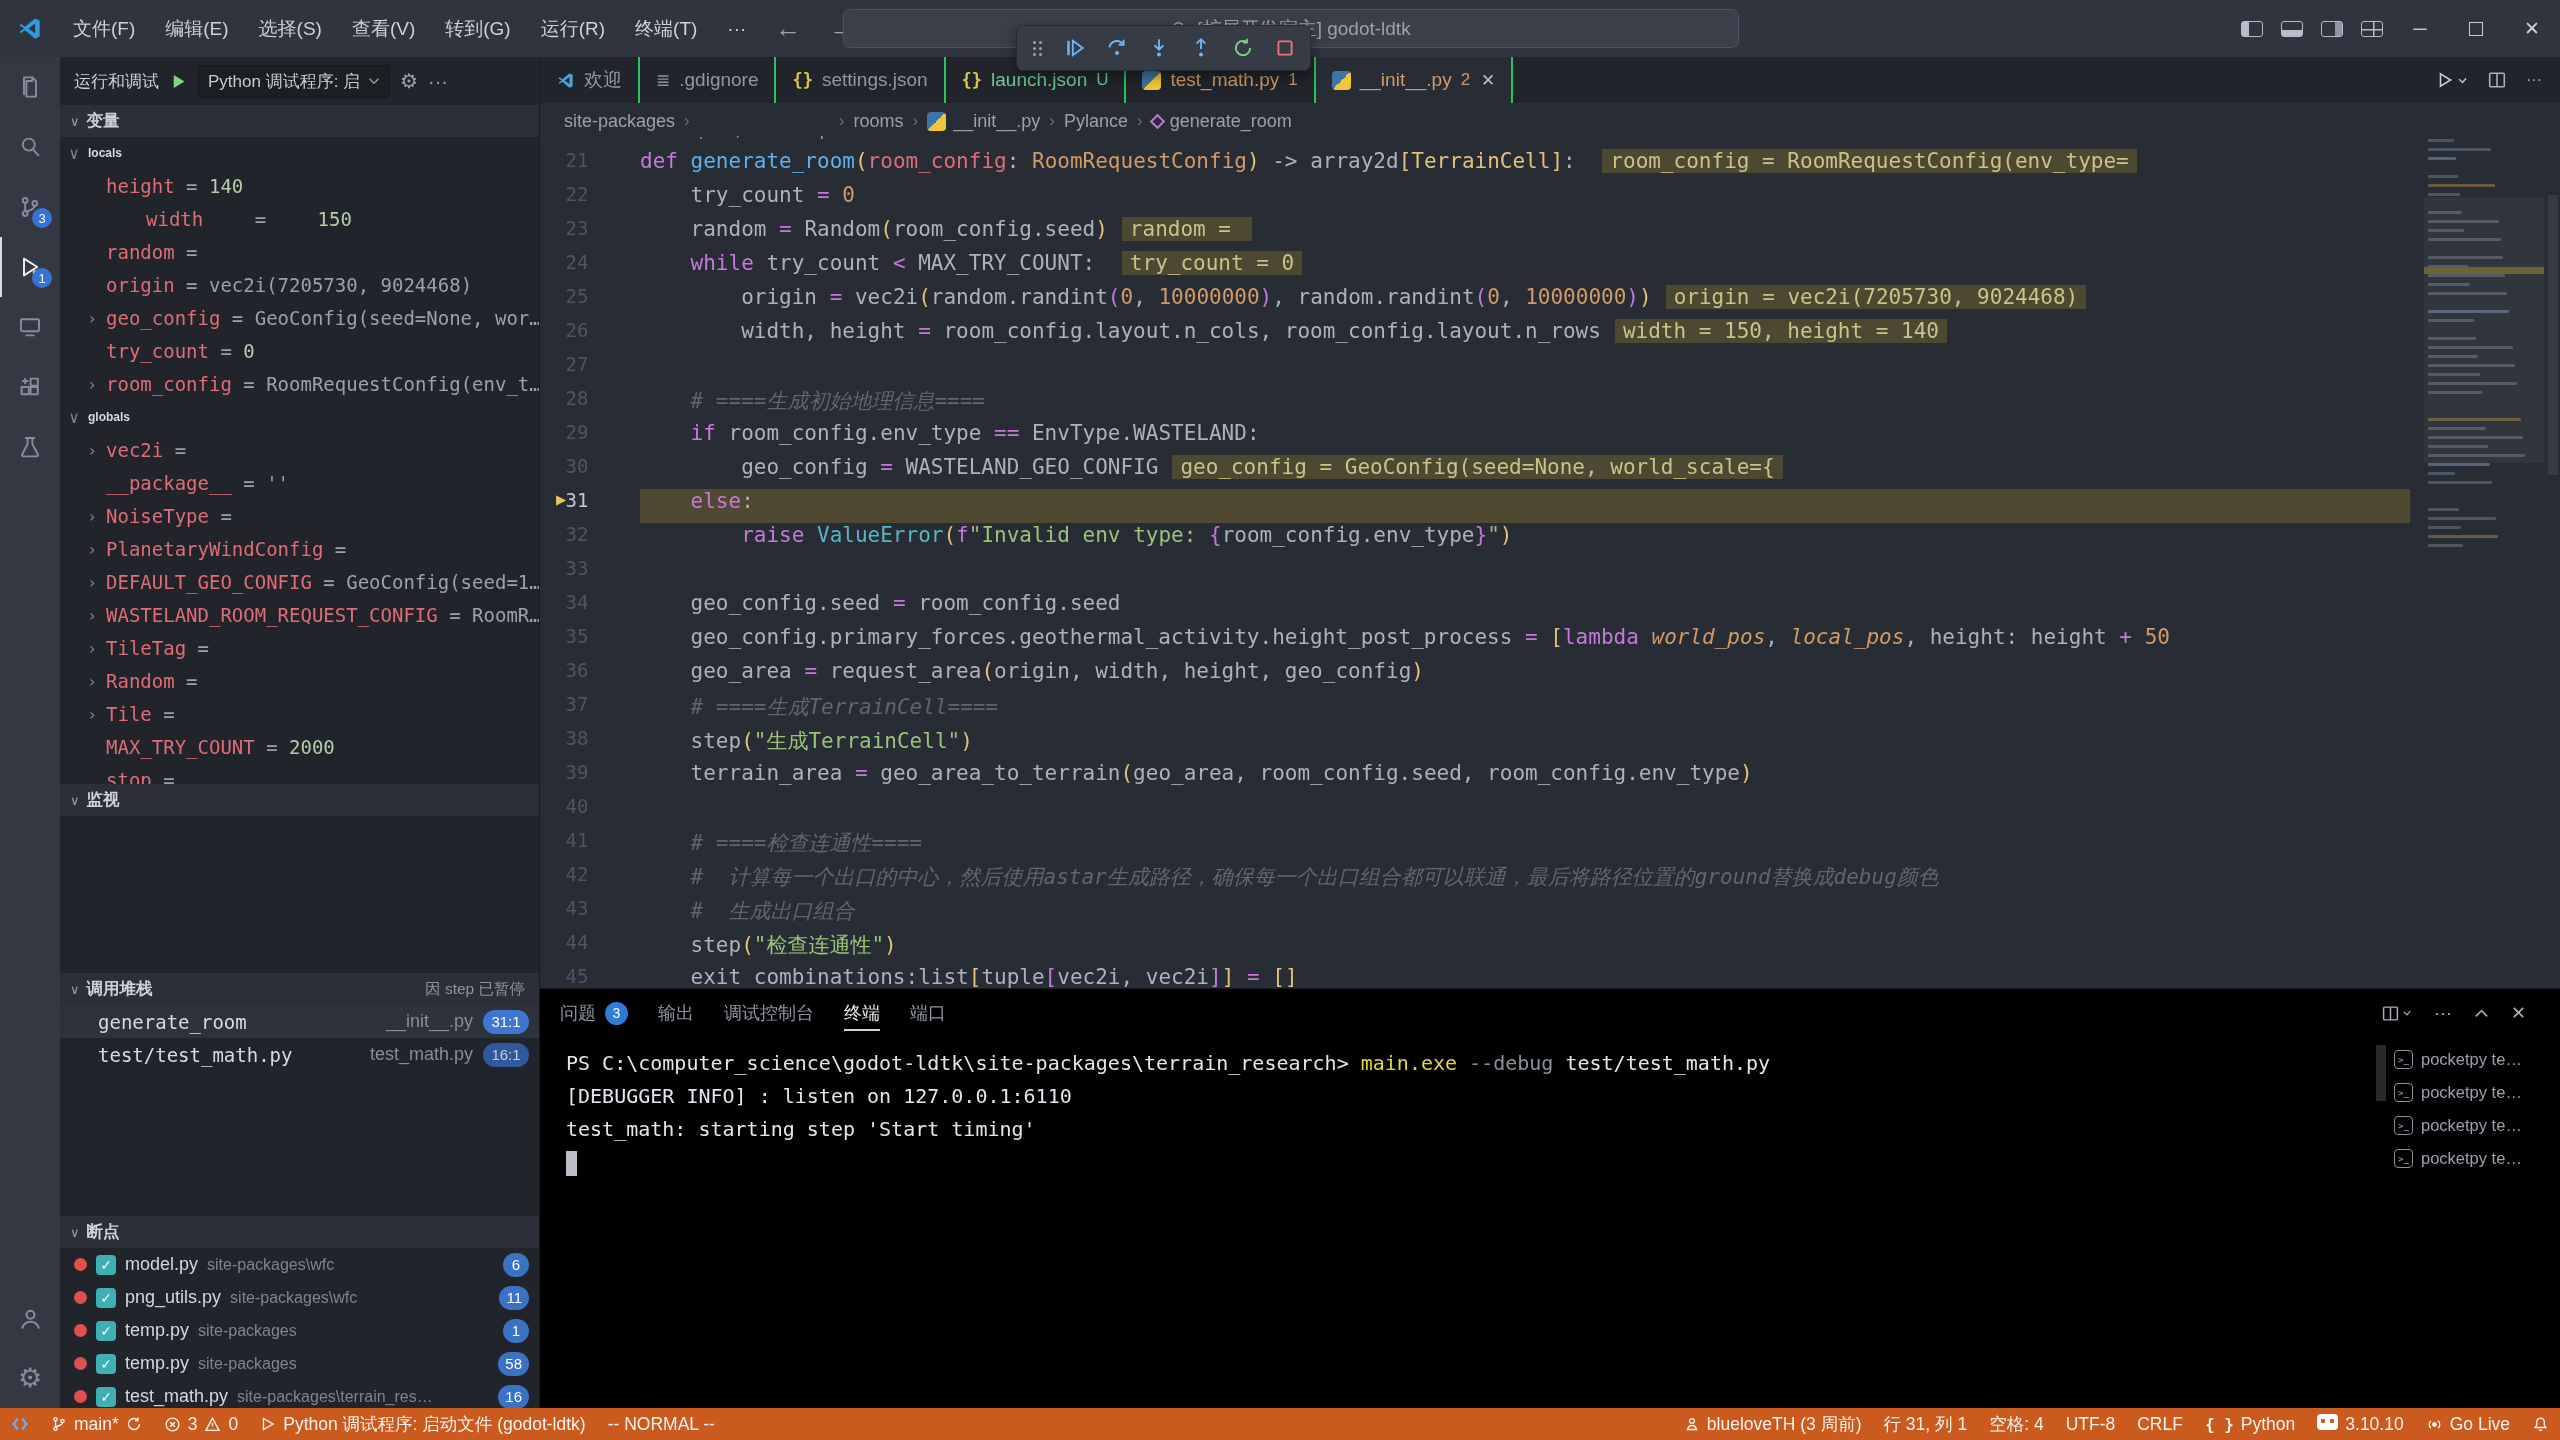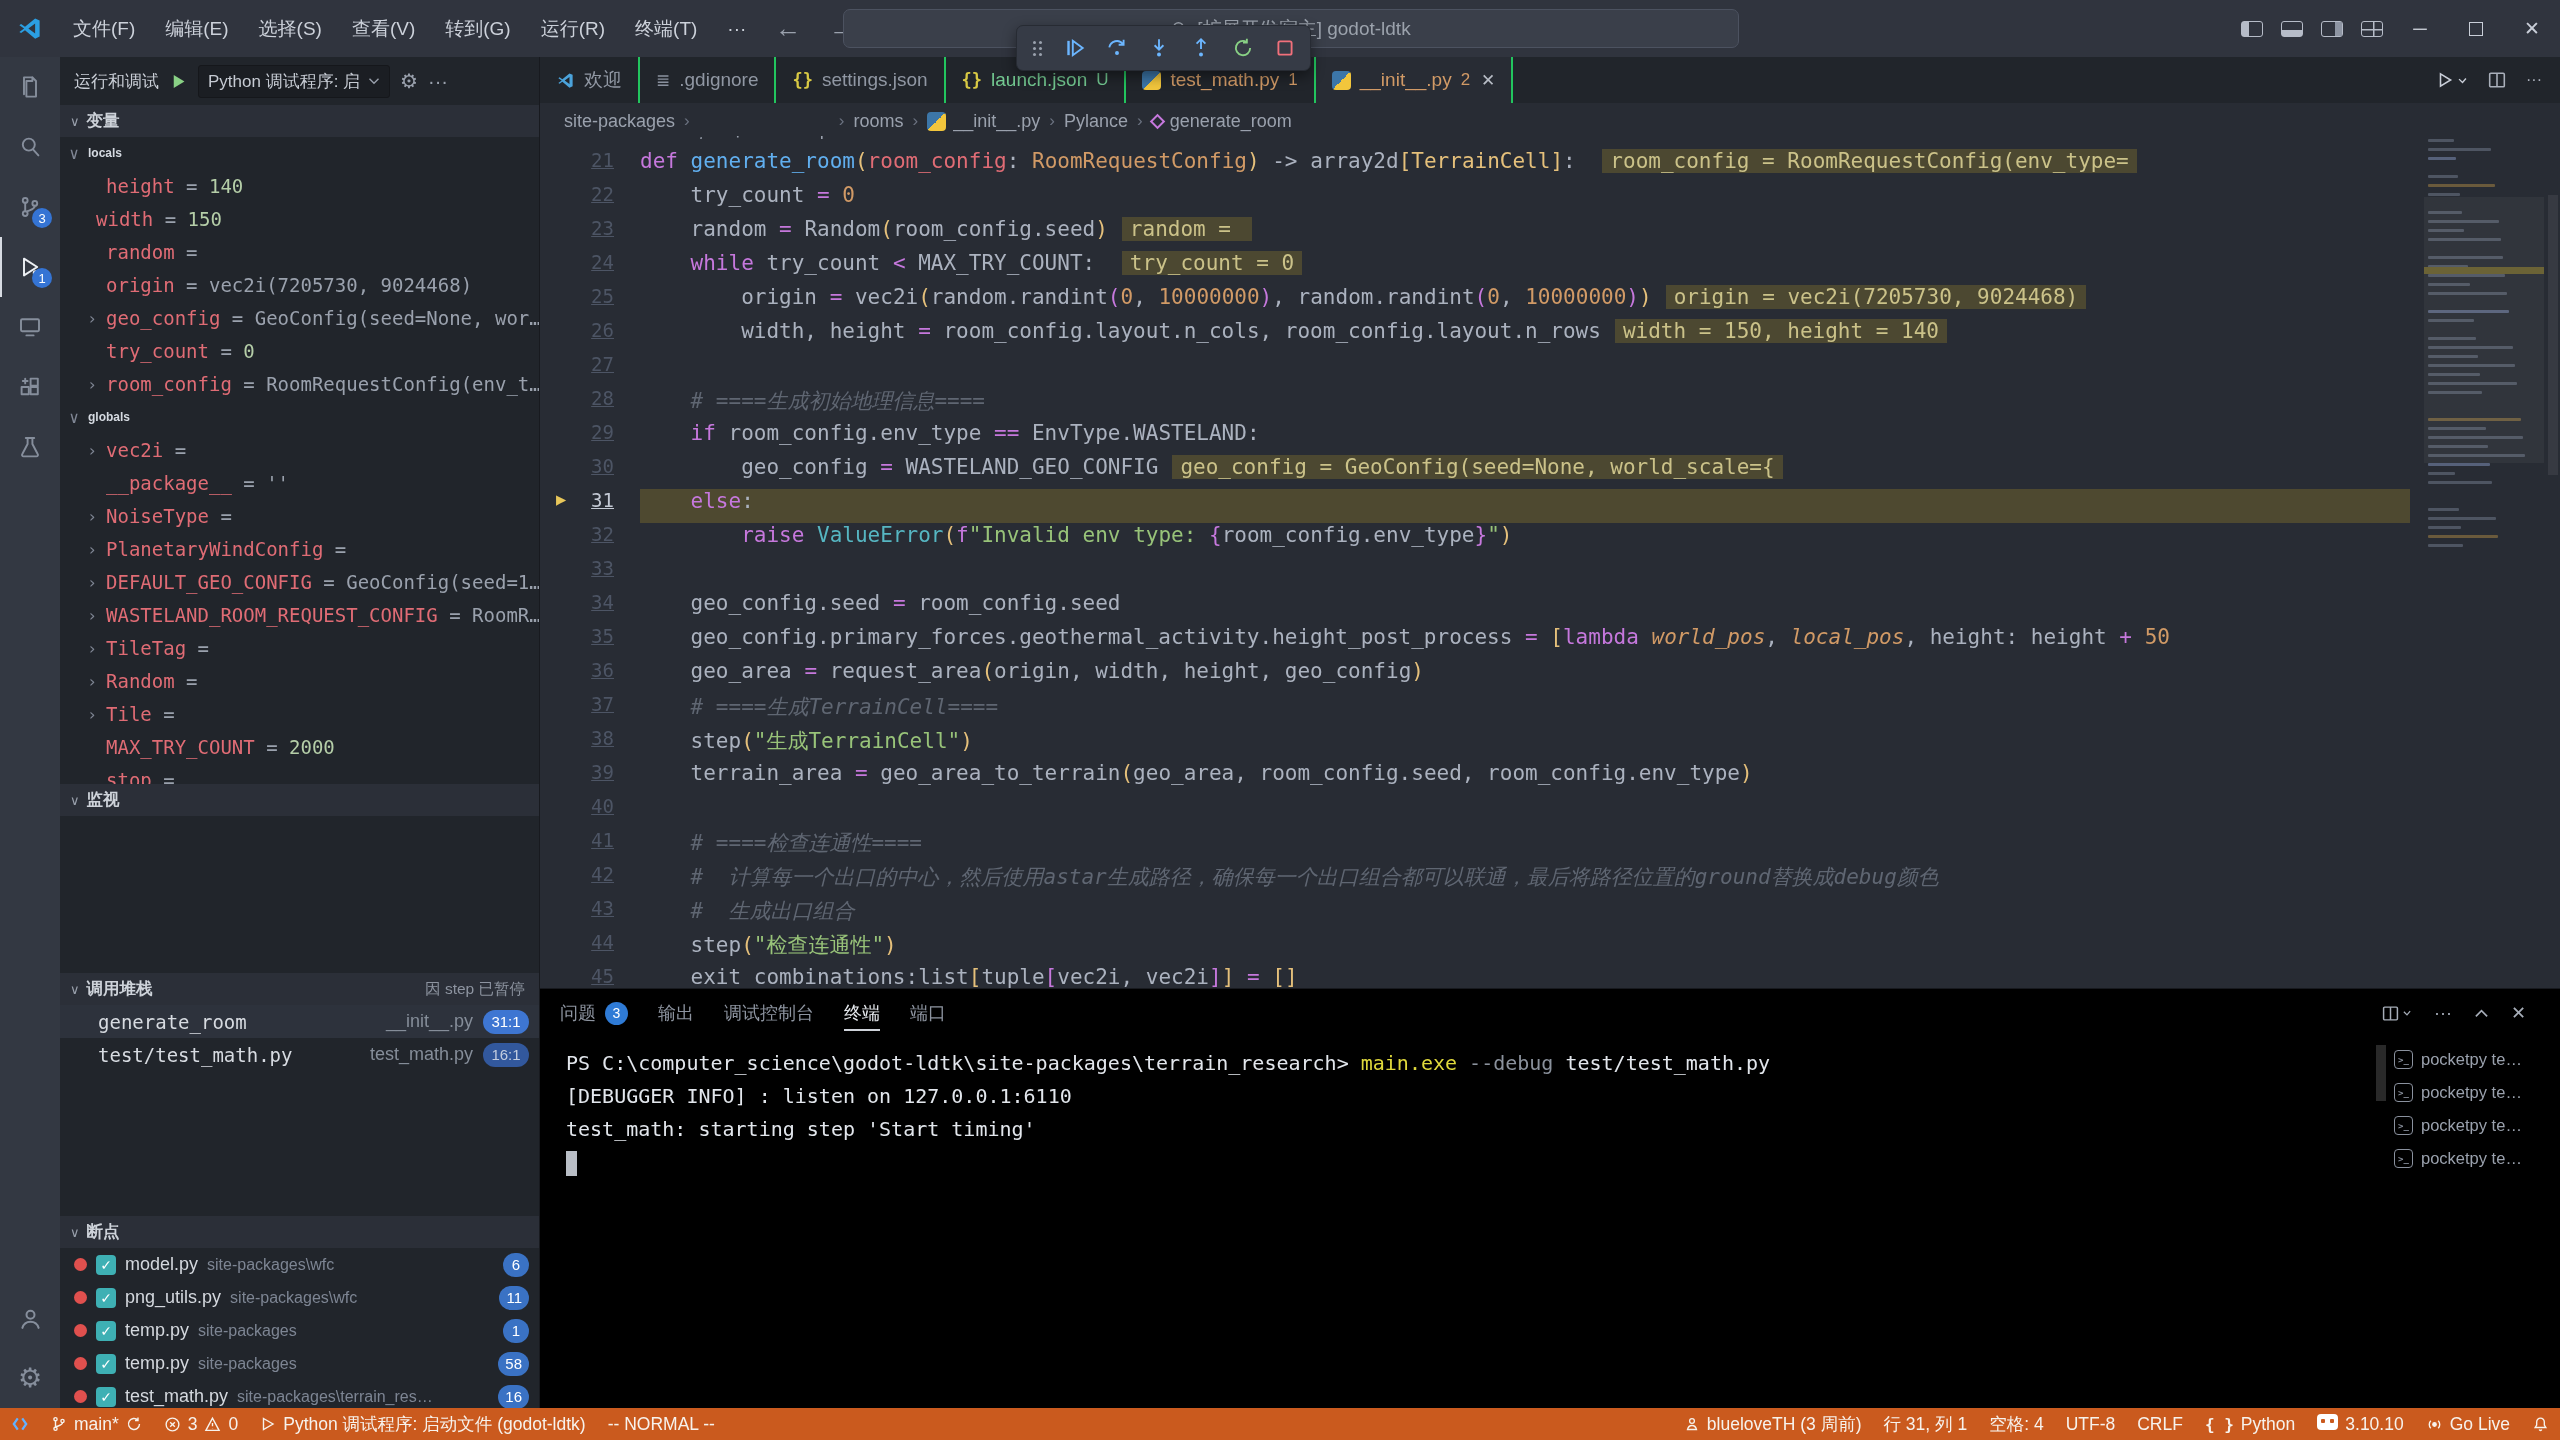--- a/index.html
+++ b/index.html
@@ -97,22 +97,22 @@
   #tab-actions { margin-left:auto; display:flex; align-items:center; gap:20px; padding-right:18px; color:#aab0bb; }
   #breadcrumbs { height:36px; display:flex; align-items:center; gap:9px; padding-left:24px; font-size:18px;
     color:#9aa1ad; background:#282c34; flex:0 0 auto; white-space:nowrap; }
   .bc-sep { color:#6b7280; font-size:17px; }
   .sym-diamond { width:11px; height:11px; border:2px solid #c678dd; transform:rotate(45deg); display:inline-block; }
 
   #code-wrap { flex:1; position:relative; overflow:hidden; background:#282c34; }
   #code-scroll { position:absolute; left:0; top:0; right:150px; bottom:0; overflow:hidden; }
   #code-lines { margin-top:-24px; }
   .cl { display:flex; height:34px; line-height:34px; position:relative; }
-  .ln { width:100px; text-align:right; padding-right:26px; color:#4d5565; font:19px "DejaVu Sans Mono",monospace;
-    flex:0 0 auto; position:relative;text-decoration:underline; }
+  .ln { width:100px; text-align:center; padding-right:26px; color:#4d5565; font:19px "DejaVu Sans Mono",monospace;
+    flex:0 0 auto; position:relative; }
   .cl.cur .ln { color:#c3c9d4; }
   .cur-arrow { position:absolute; left:16px; color:#e8c75a; font-size:17px; }
   .cl.cur .ct-bg { background:#4e4930; }
   .ct-bg { flex:1; overflow:hidden; white-space:pre; font:21px "DejaVu Sans Mono",monospace; }
   .k{color:#c678dd} .f{color:#61afef} .t{color:#d19a66} .c{color:#e5c07b} .n{color:#d19a66}
   .s{color:#98c379} .m{color:#5f6672;font-style:italic} .v{color:#abb2bf} .p1{color:#e5c07b}
   .p2{color:#c678dd} .o{color:#c678dd} .y{color:#56b6c2} .i{color:#d19a66;font-style:italic} .r{color:#e06c75}
   .hint { background:#4c4831; color:#cbc289; margin-left:14px; padding:0 8px; }
 
   #minimap { position:absolute; right:16px; top:0; width:120px; height:100%; }
@@ -334,21 +334,21 @@
           <div class="var-row">
             <span class="vchev">∨</span>
             <span class="vgroup-hdr">locals</span>
           </div>
           <div class="var-row" style="padding-left: 18px;">
             <span class="vchev"></span>
             <span class="vname">height</span>
             <span class="veq">&nbsp;=&nbsp;</span>
             <span class="vnum">140</span>
           </div>
-          <div class="var-row" style="padding-left: 8px;">
+          <div class="var-row" style="padding-left: 18px; gap: 40px;">
             <span class="vchev"></span>
             <span class="vname">width</span>
             <span class="veq">&nbsp;=&nbsp;</span>
             <span class="vnum">150</span>
           </div>
           <div class="var-row" style="padding-left: 18px;">
             <span class="vchev"></span>
             <span class="vname">random</span>
             <span class="veq">&nbsp;=&nbsp;</span>
             <span class="vobj"></span>

